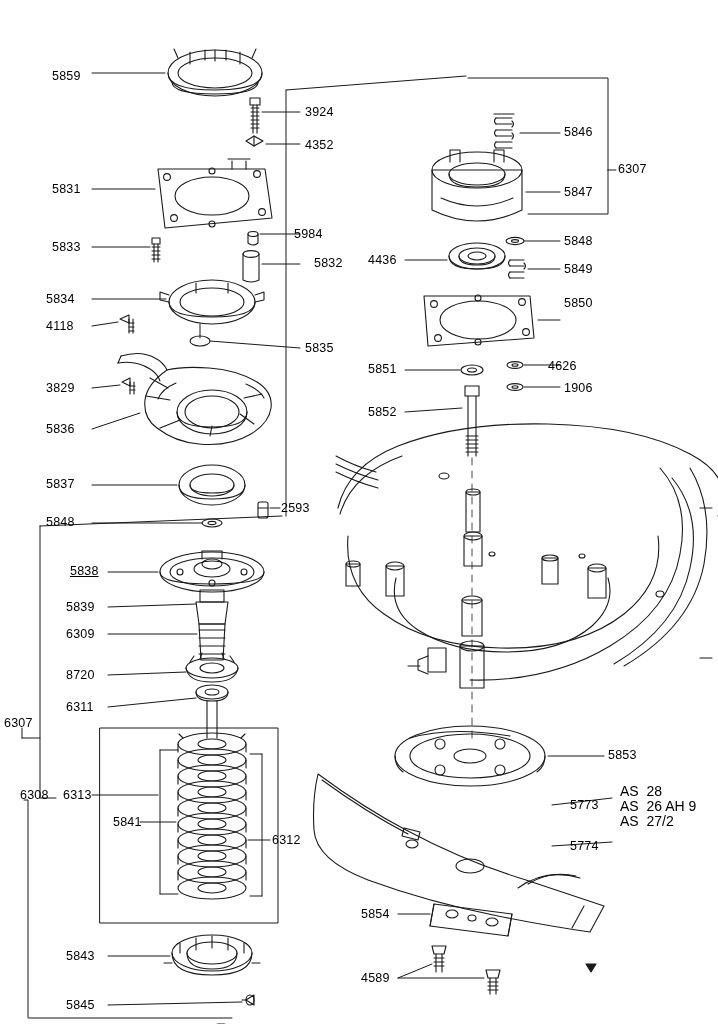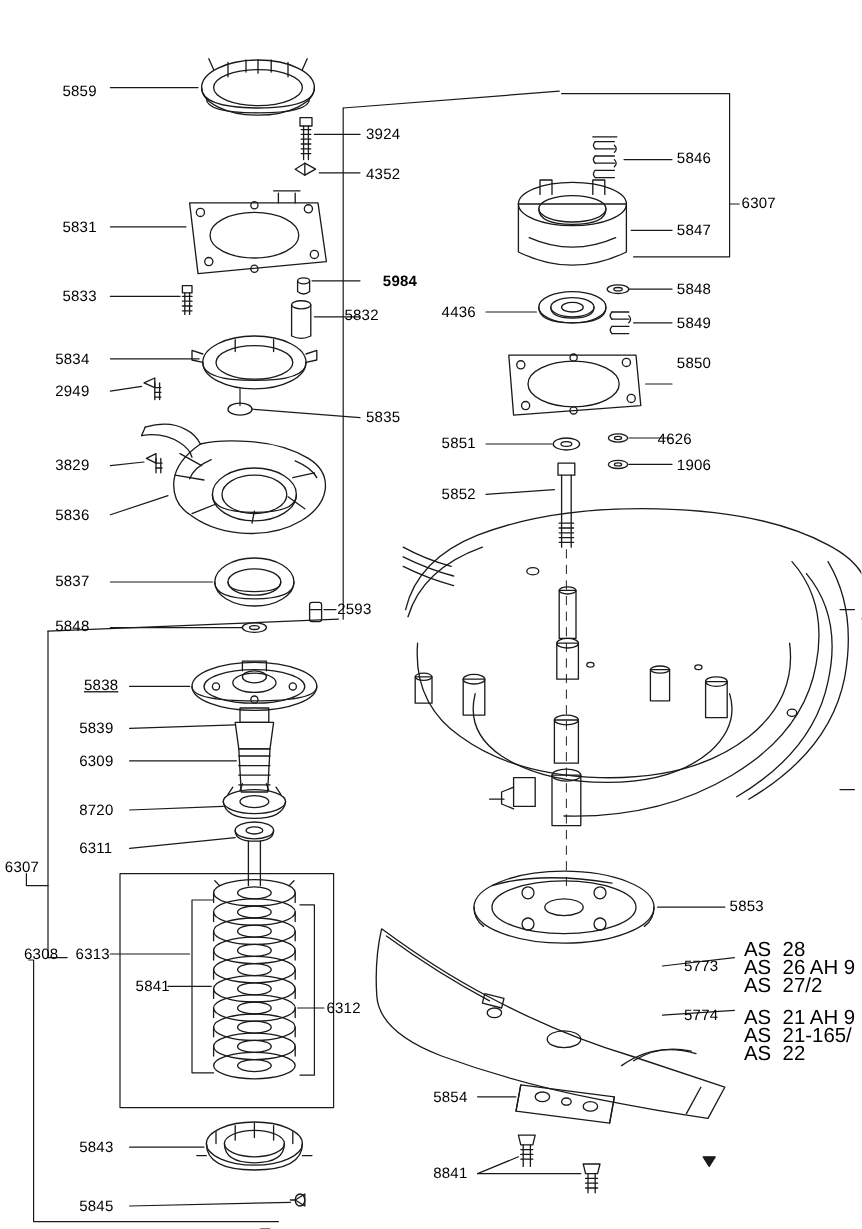--- a/index.html
+++ b/index.html
@@ -25,21 +25,21 @@
     font-family: "Liberation Sans", sans-serif;
     font-size: 12.5px;
     letter-spacing: 0.2px;
     white-space: nowrap;
     color: #000;
     line-height: 13px;
   }
   .variant {
     position: absolute;
     font-family: "Liberation Sans", sans-serif;
-    font-size: 17px;
+    font-size: 14px;
     line-height: 15px;
     white-space: pre;
   }
 </style>
 </head>
 <body>
 
 <div id="diagram-root">
 
   <svg id="art" viewBox="0 0 718 1024">
@@ -433,24 +433,24 @@
       <path d="M608 132 L608 176 L528 176" stroke-width="1"></path>
 
     </g>
   </svg>
 
   <div class="lbl" style="left:52px; top:32px;">5859</div>
   <div class="lbl" style="left:305px; top:68px;">3924</div>
   <div class="lbl" style="left:305px; top:101px;">4352</div>
   <div class="lbl" style="left:52px; top:145px;">5831</div>
   <div class="lbl" style="left:52px; top:203px;">5833</div>
-  <div class="lbl" style="left:319px; top:190px;font-weight:bold;">5984</div>
-  <div class="lbl" style="left:287px; top:219px;">5832</div>
+  <div class="lbl" style="left:294px; top:190px;">5984</div>
+  <div class="lbl" style="left:314px; top:219px;">5832</div>
   <div class="lbl" style="left:46px; top:255px;">5834</div>
-  <div class="lbl" style="left:46px; top:282px;">2949</div>
+  <div class="lbl" style="left:46px; top:282px;">4118</div>
   <div class="lbl" style="left:305px; top:304px;">5835</div>
   <div class="lbl" style="left:46px; top:344px;">3829</div>
   <div class="lbl" style="left:46px; top:385px;">5836</div>
   <div class="lbl" style="left:46px; top:440px;">5837</div>
   <div class="lbl" style="left:281px; top:464px;">2593</div>
   <div class="lbl" style="left:46px; top:478px;">5848</div>
   <div class="lbl" style="left:70px; top:527px;text-decoration:underline;">5838</div>
   <div class="lbl" style="left:66px; top:563px;">5839</div>
   <div class="lbl" style="left:66px; top:590px;">6309</div>
   <div class="lbl" style="left:66px; top:631px;">8720</div>
@@ -472,22 +472,19 @@
   <div class="lbl" style="left:564px; top:225px;">5849</div>
   <div class="lbl" style="left:564px; top:259px;">5850</div>
   <div class="lbl" style="left:368px; top:325px;">5851</div>
   <div class="lbl" style="left:548px; top:322px;">4626</div>
   <div class="lbl" style="left:564px; top:344px;">1906</div>
   <div class="lbl" style="left:368px; top:368px;">5852</div>
   <div class="lbl" style="left:608px; top:711px;">5853</div>
   <div class="lbl" style="left:570px; top:761px;">5773</div>
   <div class="lbl" style="left:570px; top:802px;">5774</div>
   <div class="lbl" style="left:361px; top:870px;">5854</div>
-  <div class="lbl" style="left:361px; top:934px;">8841</div>
+  <div class="lbl" style="left:361px; top:934px;">4589</div>
 
   <div class="variant" style="left:620px; top:746px;">AS  28
 AS  26 AH 9
 AS  27/2</div>
-  <div class="variant" style="left:620px; top:802px;">AS  21 AH 9
-AS  21-165/
-AS  22</div>
 
 </div>
 
 </body></html>

